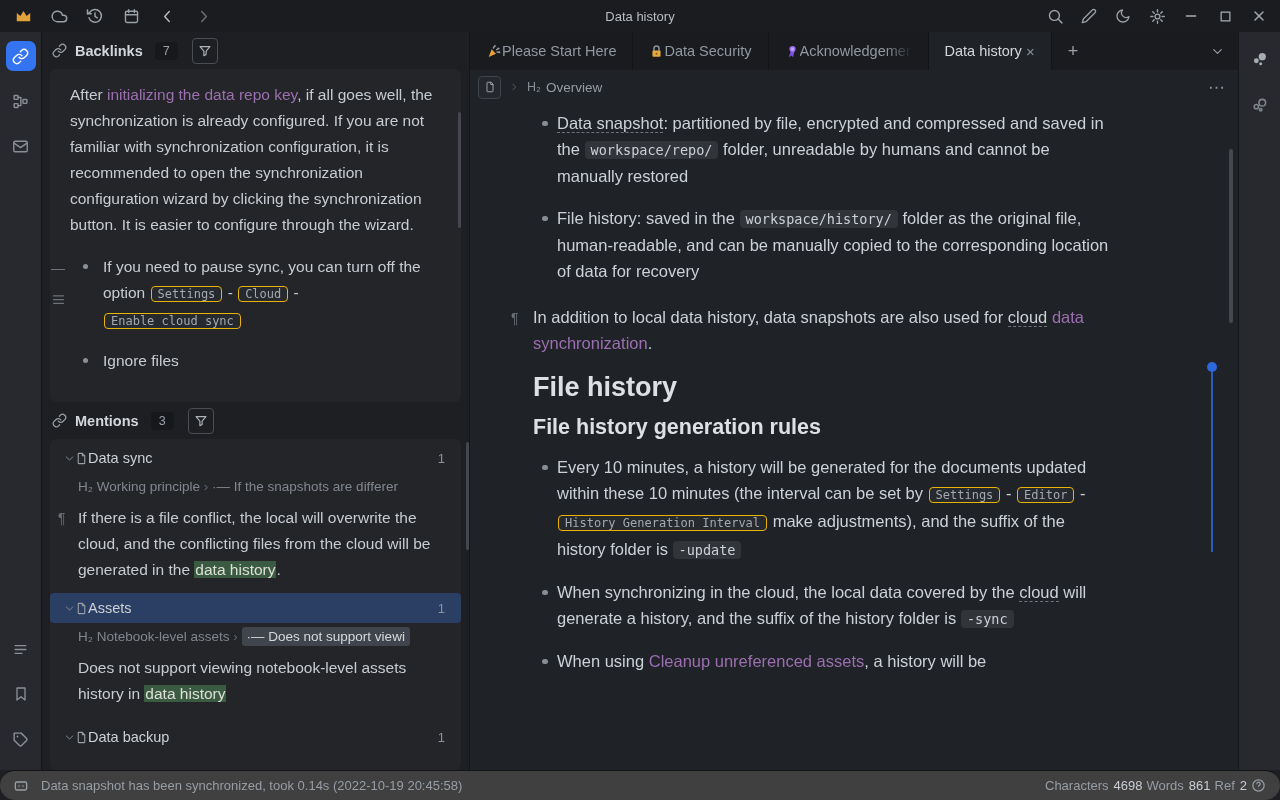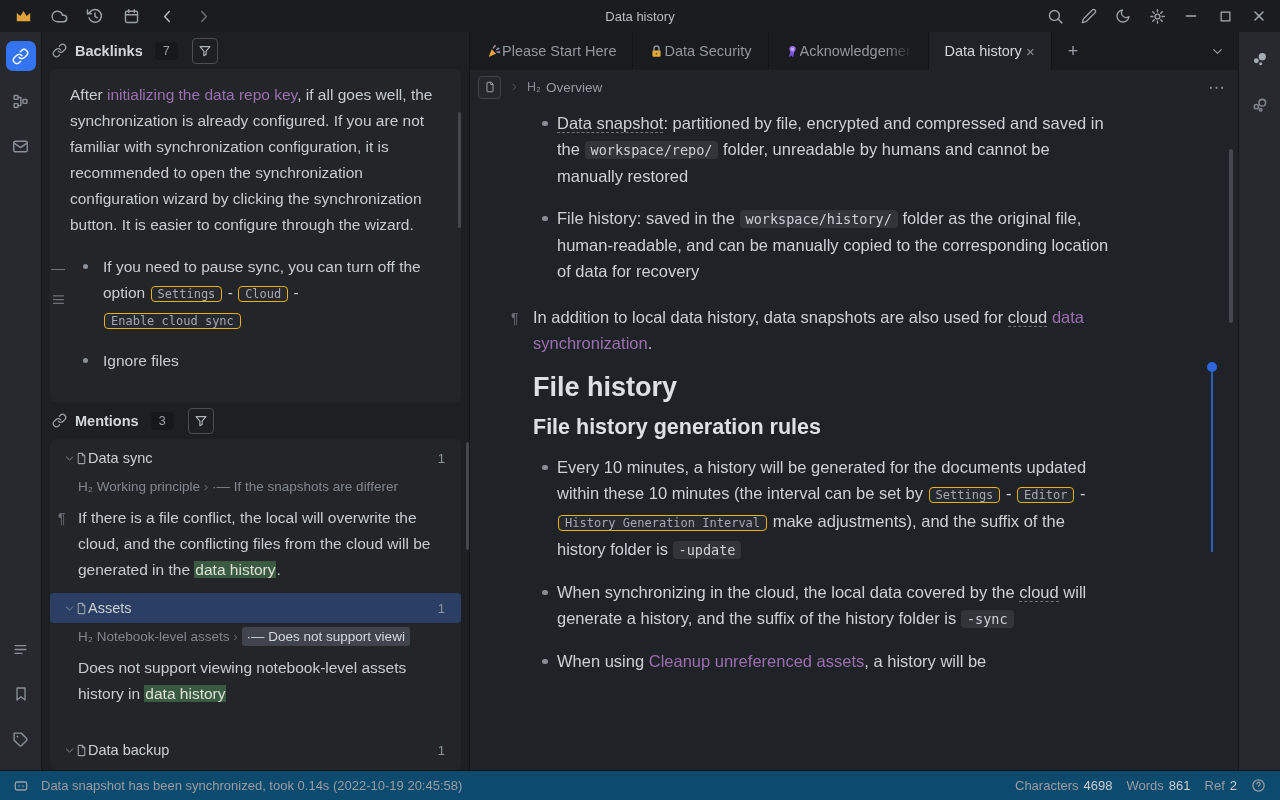--- a/index.html
+++ b/index.html
@@ -22,24 +22,24 @@
   .dock-left { position:absolute; top:32px; left:0; width:42px; height:738px; background:#27292e;
     border-right:1px solid #151619; display:flex; flex-direction:column; align-items:center; }
   .dock-top { display:flex; flex-direction:column; gap:15px; padding-top:9px; align-items:center; }
   .dock-bottom { margin-top:auto; display:flex; flex-direction:column; gap:15px; padding-bottom:16px; align-items:center; }
   .dock-btn { width:30px; height:30px; border-radius:7px; display:flex; align-items:center; justify-content:center; color:#8a9097; }
   .dock-btn.active { background:#3574f0; color:#fff; }
   .dock-right { position:absolute; top:32px; right:0; width:42px; height:738px; background:#27292e;
     border-left:1px solid #151619; display:flex; flex-direction:column; align-items:center; gap:16px; padding-top:12px; }
 
   
-  .statusbar { position:absolute; left:0; bottom:0; width:1280px; height:30px; background:#0c4a6e;
-    border-top:1px solid #121315; display:flex; align-items:center; font-size:13px; color:#979da5; }
+  .statusbar { position:absolute; left:0; bottom:0; width:1280px; height:30px; background:#404040;
+    border-top:1px solid #121315; display:flex; align-items:center; font-size:13px; color:#979da5;border-radius:15px; }
   .status-left { display:flex; align-items:center; gap:12px; padding-left:13px; }
-  .status-right { margin-left:auto; display:flex; align-items:center; gap:14px; padding-right:14px; }
+  .status-right { margin-left:auto; display:flex; align-items:center; gap:4px; padding-right:14px; }
   .stat { display:flex; gap:5px; }
   .stat .b { color:#c9ced4; }
 
   
   .panel { position:absolute; top:32px; left:42px; width:428px; height:738px; background:#1d1f23;
     border-right:1px solid #131518; overflow:hidden; }
   .panel-header { height:37px; display:flex; align-items:center; gap:8px; padding:0 10px; color:#d3d7dc; }
   .panel-header .ph-icon { color:#9aa0a7; }
   .panel-header .ph-title { font-size:14.5px; font-weight:700; }
   .badge { background:#17181b; color:#9aa0a8; font-size:12.5px; border-radius:4px; padding:2px 8px; margin-left:4px; }
@@ -347,21 +347,21 @@
           </svg>
       </span>
       <span class="tree-label">Assets</span>
       <span class="tree-count">1</span>
     </div>
     <div class="crumb"><span>H₂ Notebook-level assets</span><span class="sep">  ›  </span><span class="chip">·— Does not support viewi</span></div>
     <div class="m-para">
       <span><span>Does not support viewing notebook-level assets history in </span><span class="mk">data history</span></span>
     </div>
 
-    <div class="tree-row" style="margin-top:18px;">
+    <div class="tree-row" style="margin-top:5px;">
       <span class="tree-chevron">
         <svg class="ic" width="11" height="11" viewBox="0 0 24 24" stroke-width="2.6">
             <polyline points="5 8.5 12 15.5 19 8.5"></polyline>
           </svg>
       </span>
       <span class="tree-doc">
         <svg class="ic" width="13" height="13" viewBox="0 0 24 24" stroke-width="2">
             <path d="M13.5 2.5H7a1 1 0 0 0-1 1v17a1 1 0 0 0 1 1h10a1 1 0 0 0 1-1V7z"></path>
             <polyline points="13.5 2.5 13.5 7 18 7"></polyline>
           </svg>

